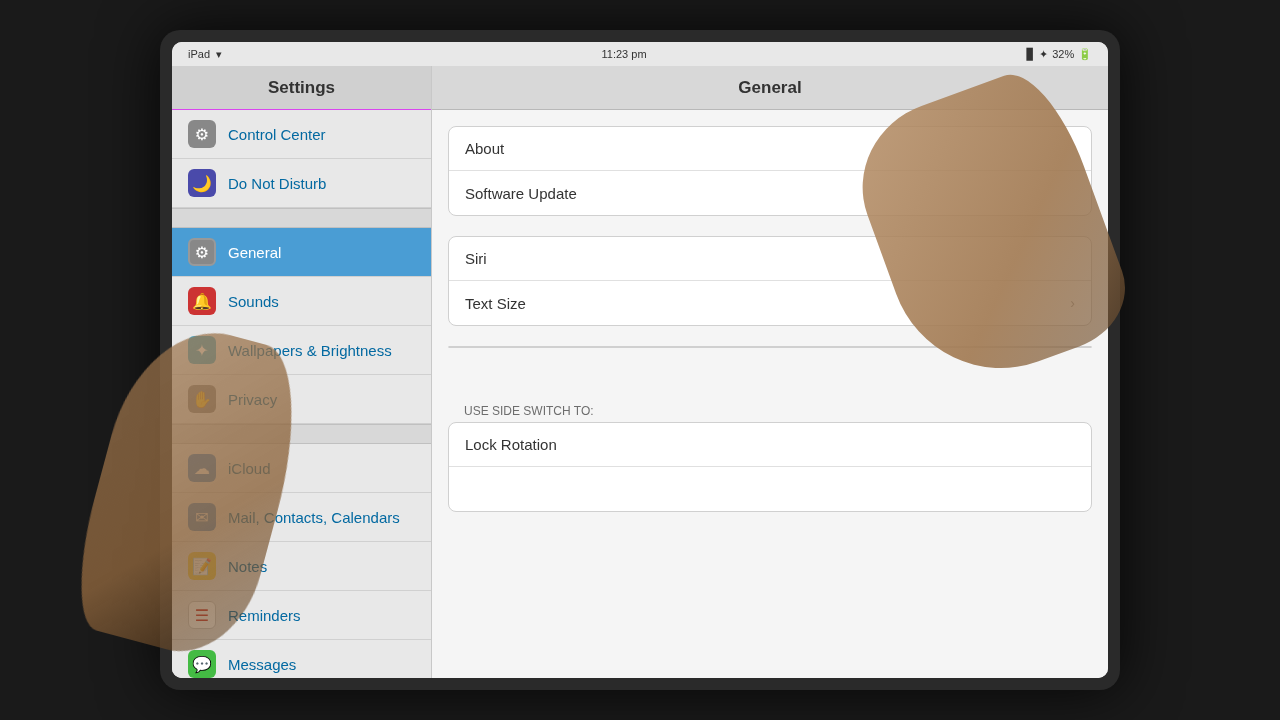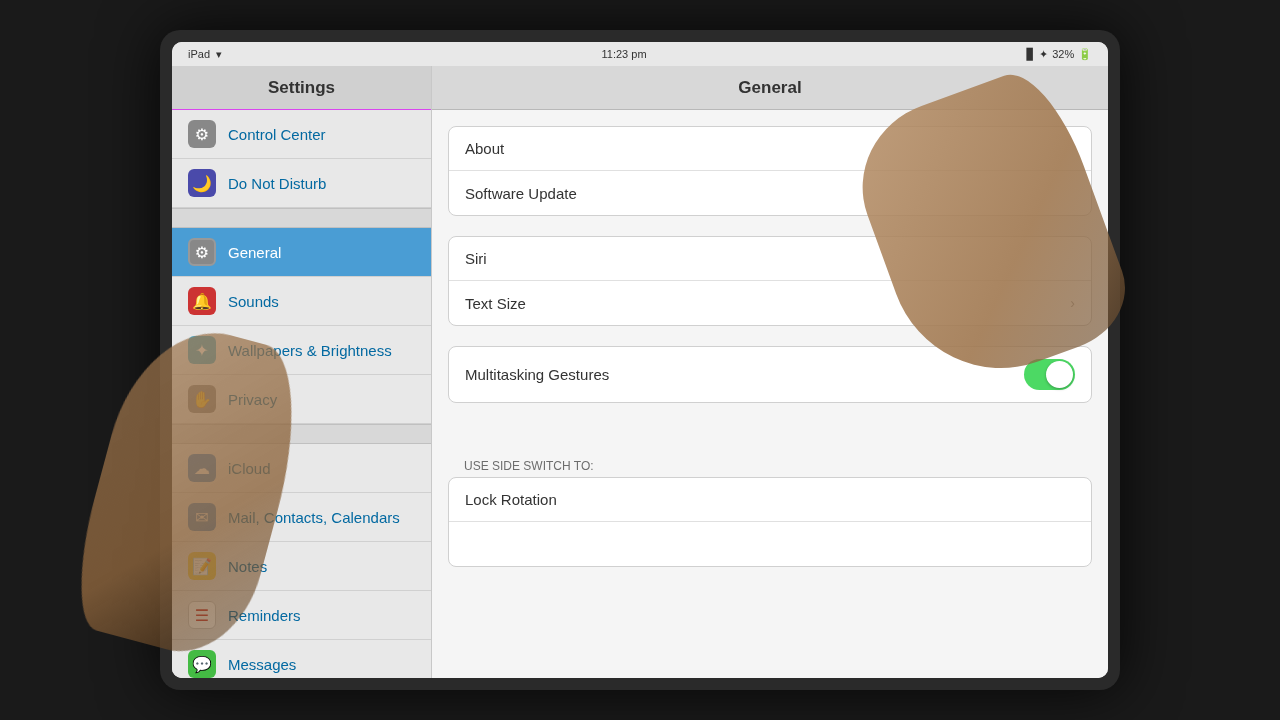--- a/index.html
+++ b/index.html
@@ -393,26 +393,20 @@
             <div class="settings-row">
               <span class="settings-row-label">Siri</span>
             </div>
             <div class="settings-row">
               <span class="settings-row-label">Text Size</span>
               <span class="settings-row-chevron">›</span>
             </div>
           </div>
 
           <div class="settings-group">
-            <div class="settings-row">
-              <span class="settings-row-label">Multitasking Gestures</span>
-              <div class="toggle">
-                <div class="toggle-knob"></div>
-              </div>
-            </div>
           </div>
 
           <div class="section-header-label">USE SIDE SWITCH TO:</div>
           <div class="settings-group">
             <div class="settings-row">
               <span class="settings-row-label">Lock Rotation</span>
             </div>
             <div class="settings-row">
               
               

